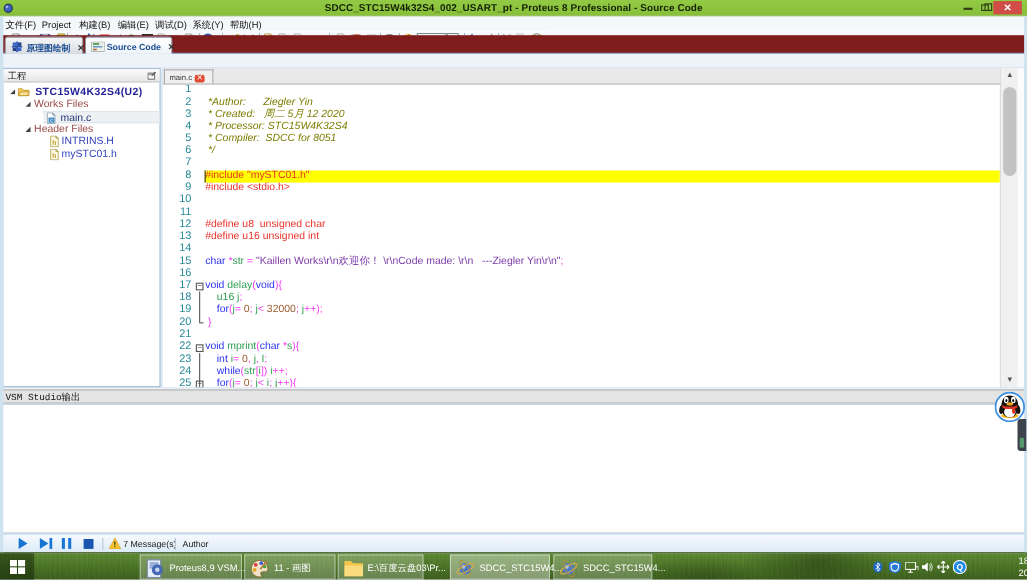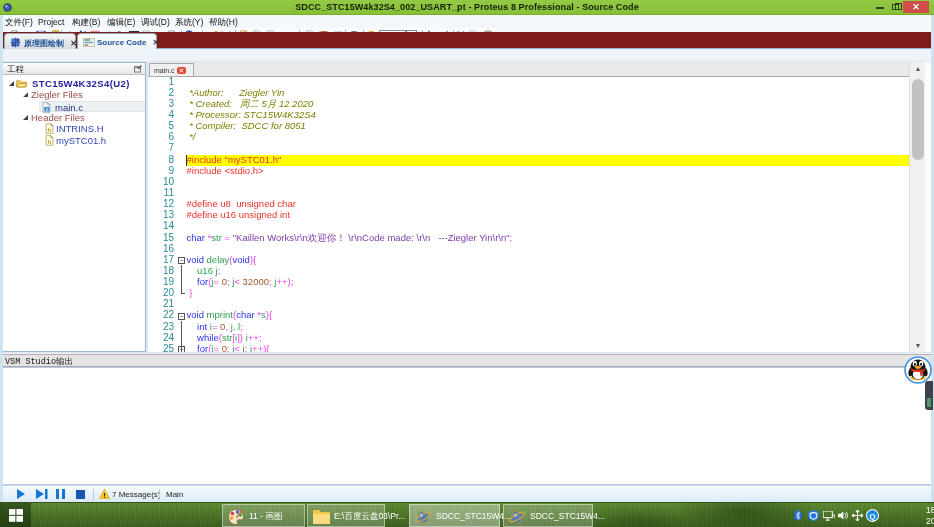--- a/index.html
+++ b/index.html
@@ -292,21 +292,21 @@
     <div class="trow" style="top:15px">
         <span class="arr" style="left:6px;top:3px"></span>
       <svg class="ticon" style="left:13px;top:0px" viewBox="0 0 16 16">
           <path d="M1 4 L6 4 L8 6 L15 6 L15 13 L1 13 Z" fill="#f7d064" stroke="#b8860b" stroke-width="1"></path>
           <path d="M1 13 L4 8 L16 8 L13 13 Z" fill="#fae29a" stroke="#b8860b" stroke-width="1"></path>
         </svg>
       <span style="position:absolute;left:29px;top:0;font-weight:bold;color:#22229a;letter-spacing:0.4px;">STC15W4K32S4(U2)</span>
       </div>
     <div class="trow" style="top:26.3px">
         <span class="arr" style="left:20px;top:3px"></span>
-      <span style="position:absolute;left:28px;top:0;color:#9c4a48;">Ziegler Files</span>
+      <span style="position:absolute;left:28px;top:0;color:#9c4a48;">Works Files</span>
       </div>
     <div class="trow" style="top:37.6px;background:#eef1f4;border-top:1px solid #e0e4e8;border-bottom:1px solid #e0e4e8;left:36px;width:106px;">
       <svg class="ticon" style="left:2px;top:0px" viewBox="0 0 16 16">
           <path d="M3 1 L10 1 L13 4 L13 15 L3 15 Z" fill="#fff" stroke="#8899aa" stroke-width="1"></path>
           <path d="M10 1 L10 4 L13 4 Z" fill="#cdd" stroke="#8899aa" stroke-width="1"></path>
           <rect x="4.5" y="7" width="8" height="7" fill="#4a90c4"></rect>
           <text x="8.5" y="13" font-size="7" fill="#fff" text-anchor="middle" font-family="Liberation Sans">c</text>
         </svg>
       <span style="position:absolute;left:16px;top:0;color:#223377;">main.c</span>
       </div>
@@ -412,30 +412,39 @@
       <rect x="6" y="0" width="3" height="10" fill="#1874d2"></rect>
     </svg>
   <div class="abs" style="left:76px;top:4px;width:9px;height:9px;background:#1a55b0;"></div>
   <div class="abs" style="left:93px;top:3px;width:1px;height:11px;background:#b8c8d8;"></div>
   <svg class="abs" style="left:99px;top:3px" width="11" height="10" viewBox="0 0 12 11">
       <path d="M6 0 L12 11 L0 11 Z" fill="#f6c42d" stroke="#c89010" stroke-width="0.5"></path>
       <text x="6" y="9.5" font-size="8" fill="#222" text-anchor="middle" font-family="Liberation Sans" font-weight="bold">!</text>
     </svg>
   <div class="abs" style="left:112px;top:4px;">7 Message(s)</div>
   <div class="abs" style="left:159px;top:3px;width:1px;height:11px;background:#b8c8d8;"></div>
-  <div class="abs" style="left:166px;top:4px;">Main</div>
+  <div class="abs" style="left:166px;top:4px;">Author</div>
 </div>
 <div id="taskbar">
   <div class="abs" style="left:0;top:0;width:31px;height:25px;background:rgba(10,25,5,0.45);"></div>
   <svg class="abs" style="left:9px;top:6px" width="14" height="13" viewBox="0 0 14 13">
       <rect x="0" y="0" width="6.4" height="5.8" fill="#fff"></rect>
       <rect x="7.4" y="0" width="6.6" height="5.8" fill="#fff"></rect>
       <rect x="0" y="6.8" width="6.4" height="6" fill="#fff"></rect>
       <rect x="7.4" y="6.8" width="6.6" height="6" fill="#fff"></rect>
     </svg>
+  <div class="tbtn" style="left:127px;width:93px;">
+    <svg class="abs" style="left:5px;top:3px" width="16" height="18" viewBox="0 0 16 18">
+        <rect x="1" y="1" width="12" height="16" fill="#e8eef8" stroke="#7a8cb0" stroke-width="1"></rect>
+        <rect x="3" y="3" width="8" height="6" fill="#9ab0d8"></rect>
+        <circle cx="10" cy="10" r="5" fill="#4668b8"></circle>
+        <circle cx="10" cy="10" r="2" fill="#c8d8f0"></circle>
+      </svg>
+    <span class="lbl">Proteus8,9 VSM...</span>
+    </div>
   <div class="tbtn" style="left:222px;width:83px;">
     <svg class="abs" style="left:4px;top:3px" width="18" height="18" viewBox="0 0 18 18">
         <path d="M9 1.5 C4.5 1.5 1.5 4.8 1.5 9 C1.5 13.2 4.8 16.5 9 16.5 C10.5 16.5 11 15.5 10.2 14.2 C9.5 13 10.2 11.8 11.8 11.8 L14 11.8 C15.5 11.8 16.5 10.8 16.5 9 C16.5 4.8 13.5 1.5 9 1.5 Z" fill="#f0e3c8" stroke="#8a6a30" stroke-width="0.8"></path>
         <circle cx="5.5" cy="5.5" r="1.7" fill="#d84040"></circle>
         <circle cx="10.5" cy="4" r="1.7" fill="#4060d8"></circle>
         <circle cx="13.5" cy="7" r="1.7" fill="#40a840"></circle>
         <circle cx="4.5" cy="10" r="1.7" fill="#e8a020"></circle>
         <path d="M10 10 L16.5 2.5 L15 1.5 L9 9 Z" fill="#b87838"></path>
       </svg>
     <span class="lbl">11 - 画图</span>

